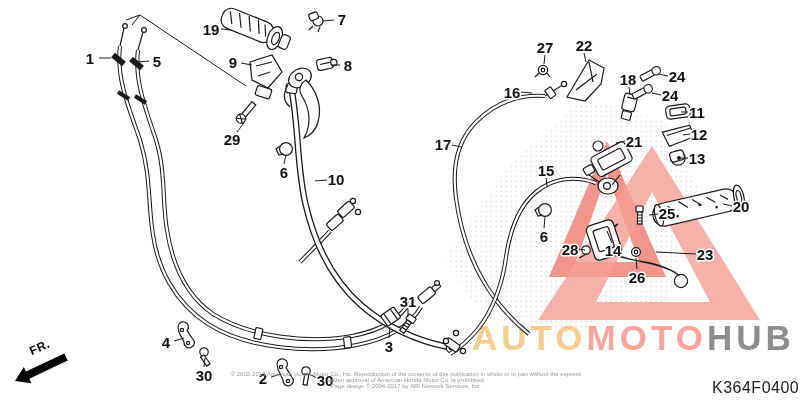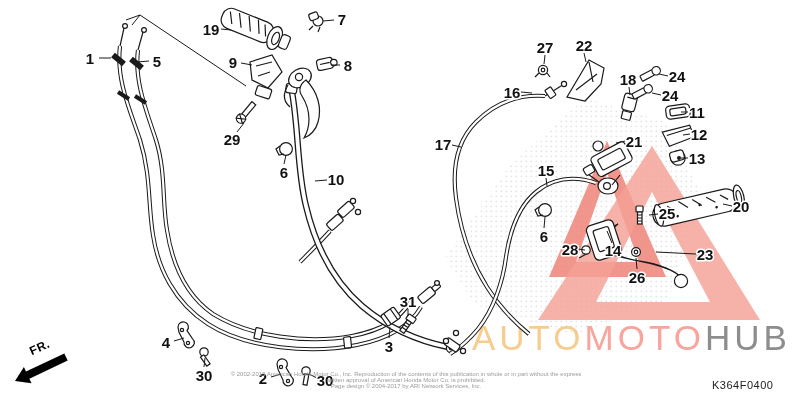--- a/index.html
+++ b/index.html
@@ -2,42 +2,42 @@
 <html><head>
 <meta charset="utf-8">
 <style>
   html,body{margin:0;padding:0;background:#fff;}
   .stage{
     position:relative;width:800px;height:400px;background:#ffffff;overflow:hidden;
     font-family:"Liberation Sans",sans-serif;
   }
   .wordmark{
     position:absolute;left:472px;top:320px;z-index:1;white-space:nowrap;
-    font-weight:normal;font-size:35px;letter-spacing:4px;line-height:35px;
+    font-weight:bold;font-size:35px;letter-spacing:4px;line-height:35px;
     font-family:"Liberation Sans",sans-serif;
   }
   .wordmark span{display:inline-block;}
   svg.art{position:absolute;left:0;top:0;z-index:2;}
   .callout{
     font-family:"Liberation Sans",sans-serif;font-weight:bold;font-size:15px;
     fill:#111;text-anchor:middle;dominant-baseline:central;
     paint-order:stroke;stroke:#ffffff;stroke-width:3px;stroke-linejoin:round;
   }
   .leader{stroke:#1a1a1a;stroke-width:1;}
   .fr-label{
     position:absolute;left:33px;top:344px;z-index:3;font-weight:bold;font-size:12px;
     letter-spacing:0.5px;color:#000;transform:rotate(-24deg);transform-origin:left bottom;
   }
   .copyright{
     position:absolute;left:222px;top:371px;width:368px;z-index:3;
     font-size:6px;line-height:6px;color:#9a9a9a;text-align:center;
   }
   .part-code{
     position:absolute;left:712px;top:379px;z-index:3;
-    font-size:11px;letter-spacing:0.5px;color:#222;
+    font-size:16px;letter-spacing:0.5px;color:#222;
   }
   
   .ln{stroke:#1a1a1a;fill:none;stroke-width:1.2;}
   .wf{stroke:#1a1a1a;fill:#ffffff;stroke-width:1.2;}
   .tube-o{stroke:#1a1a1a;fill:none;stroke-width:4.2;}
   .tube-i{stroke:#ffffff;fill:none;stroke-width:2.2;}
   .hose-o{stroke:#1a1a1a;fill:none;stroke-width:6.4;}
   .hose-i{stroke:#ffffff;fill:none;stroke-width:3.8;}
 </style>
 </head>

